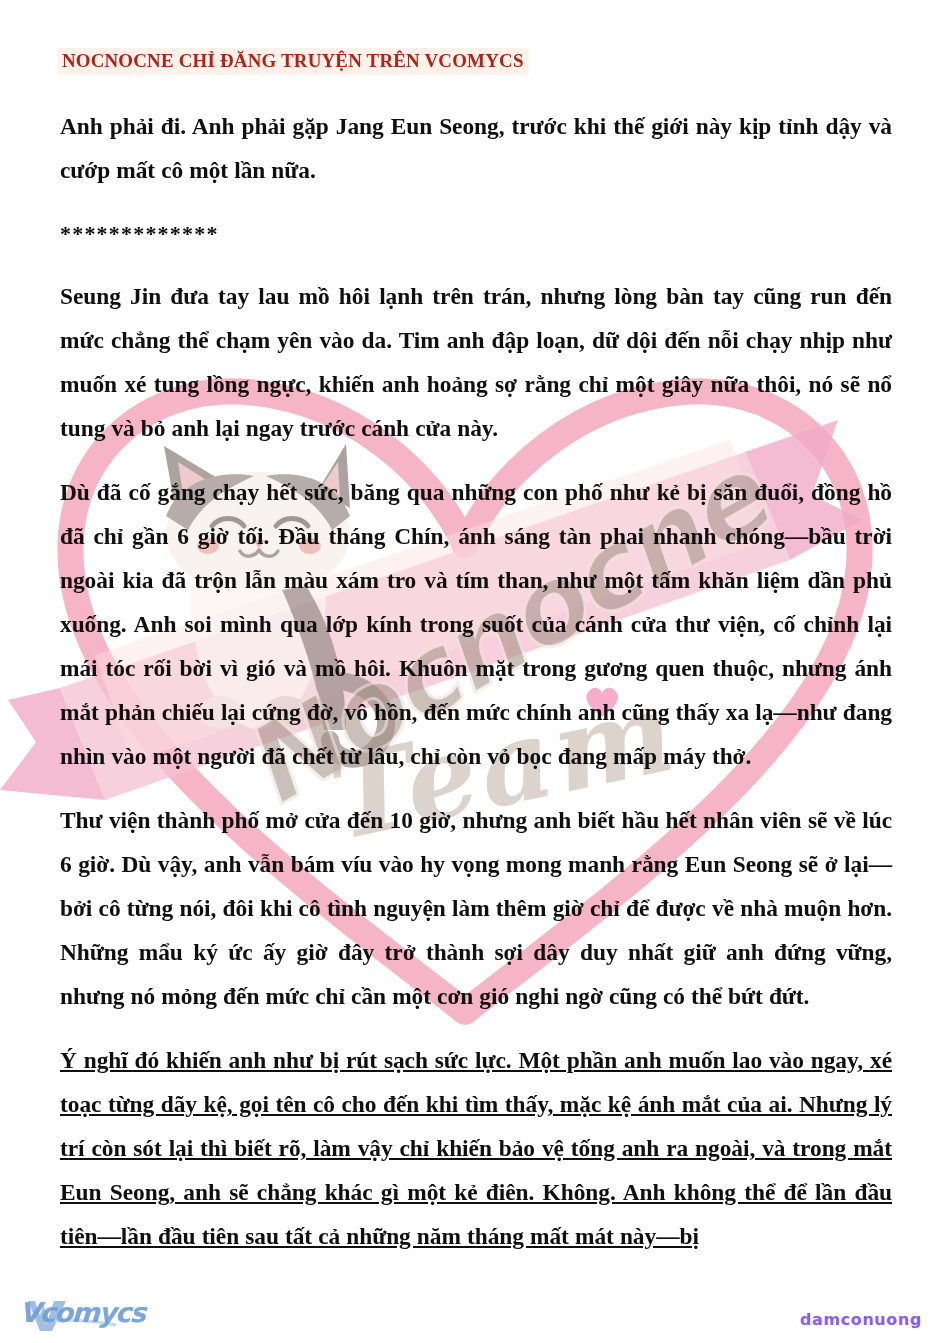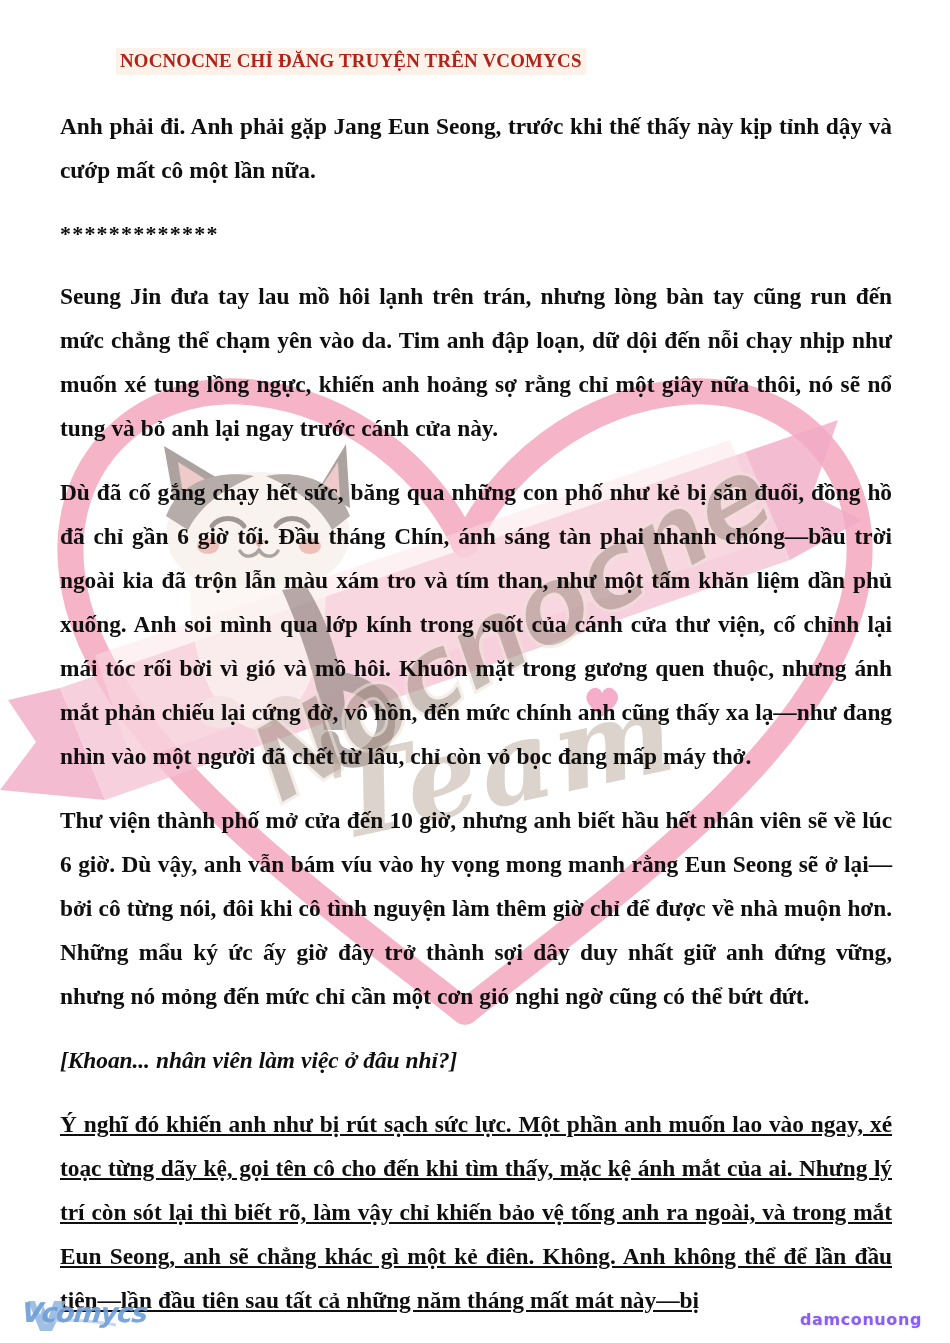--- a/index.html
+++ b/index.html
@@ -34,21 +34,21 @@
   }
   #watermark-svg { position: absolute; left: 0; top: 0; }
 
   
   #header-banner {
     position: absolute;
     left: 0; top: 48px;
     width: 950px;
     z-index: 5;
     text-align: left;
-    padding-left: 116px;
+    padding-left: 58px;
   }
   #header-title {
     display: inline-block;
     font-family: "Liberation Serif", "DejaVu Serif", serif;
     font-weight: bold;
     font-size: 19.5px;
     letter-spacing: 0.2px;
     color: #b02318;
     background: #fdf2ea;
     padding: 2px 5px 3px 4px;
@@ -211,26 +211,25 @@
 
       </g>
     </svg>
   </div>
 
   <div id="header-banner">
     <span id="header-title">NOCNOCNE CHỈ ĐĂNG TRUYỆN TRÊN VCOMYCS</span>
   </div>
 
   <div id="content">
-    <p class="para">Anh phải đi. Anh phải gặp Jang Eun Seong, trước khi thế thấy này kịp tỉnh dậy và cướp mất cô một lần nữa.</p>
+    <p class="para">Anh phải đi. Anh phải gặp Jang Eun Seong, trước khi thế giới này kịp tỉnh dậy và cướp mất cô một lần nữa.</p>
     <p class="para divider">*************</p>
     <p class="para">Seung Jin đưa tay lau mồ hôi lạnh trên trán, nhưng lòng bàn tay cũng run đến mức chẳng thể chạm yên vào da. Tim anh đập loạn, dữ dội đến nỗi chạy nhịp như muốn xé tung lồng ngực, khiến anh hoảng sợ rằng chỉ một giây nữa thôi, nó sẽ nổ tung và bỏ anh lại ngay trước cánh cửa này.</p>
     <p class="para">Dù đã cố gắng chạy hết sức, băng qua những con phố như kẻ bị săn đuổi, đồng hồ đã chỉ gần 6 giờ tối. Đầu tháng Chín, ánh sáng tàn phai nhanh chóng—bầu trời ngoài kia đã trộn lẫn màu xám tro và tím than, như một tấm khăn liệm dần phủ xuống. Anh soi mình qua lớp kính trong suốt của cánh cửa thư viện, cố chỉnh lại mái tóc rối bời vì gió và mồ hôi. Khuôn mặt trong gương quen thuộc, nhưng ánh mắt phản chiếu lại cứng đờ, vô hồn, đến mức chính anh cũng thấy xa lạ—như đang nhìn vào một người đã chết từ lâu, chỉ còn vỏ bọc đang mấp máy thở.</p>
     <p class="para">Thư viện thành phố mở cửa đến 10 giờ, nhưng anh biết hầu hết nhân viên sẽ về lúc 6 giờ. Dù vậy, anh vẫn bám víu vào hy vọng mong manh rằng Eun Seong sẽ ở lại—bởi cô từng nói, đôi khi cô tình nguyện làm thêm giờ chỉ để được về nhà muộn hơn. Những mẩu ký ức ấy giờ đây trở thành sợi dây duy nhất giữ anh đứng vững, nhưng nó mỏng đến mức chỉ cần một cơn gió nghi ngờ cũng có thể bứt đứt.</p>
-    <p class="para thought">[Khoan... nhân viên làm việc ở đâu nhỉ?]</p>
     <p class="para">Ý nghĩ đó khiến anh như bị rút sạch sức lực. Một phần anh muốn lao vào ngay, xé toạc từng dãy kệ, gọi tên cô cho đến khi tìm thấy, mặc kệ ánh mắt của ai. Nhưng lý trí còn sót lại thì biết rõ, làm vậy chỉ khiến bảo vệ tống anh ra ngoài, và trong mắt Eun Seong, anh sẽ chẳng khác gì một kẻ điên. Không. Anh không thể để lần đầu tiên—lần đầu tiên sau tất cả những năm tháng mất mát này—bị</p>
   </div>
 
   <div id="footer">
     <div id="brand-logo">
       <svg width="140" height="42" viewBox="0 0 140 42">
         <path d="M8 8 L 22 8 L 28 26 L 34 8 L 46 8 L 32 38 L 20 38 Z" fill="#8fb4de" opacity="0.85"></path>
         <path d="M14 6 L 26 6 L 20 22 Z" fill="#ffffff" opacity="0.9"></path>
         <path d="M24 30 C 34 26, 64 26, 96 32" fill="none" stroke="#b8d0ea" stroke-width="3" opacity="0.8"></path>
       </svg>

